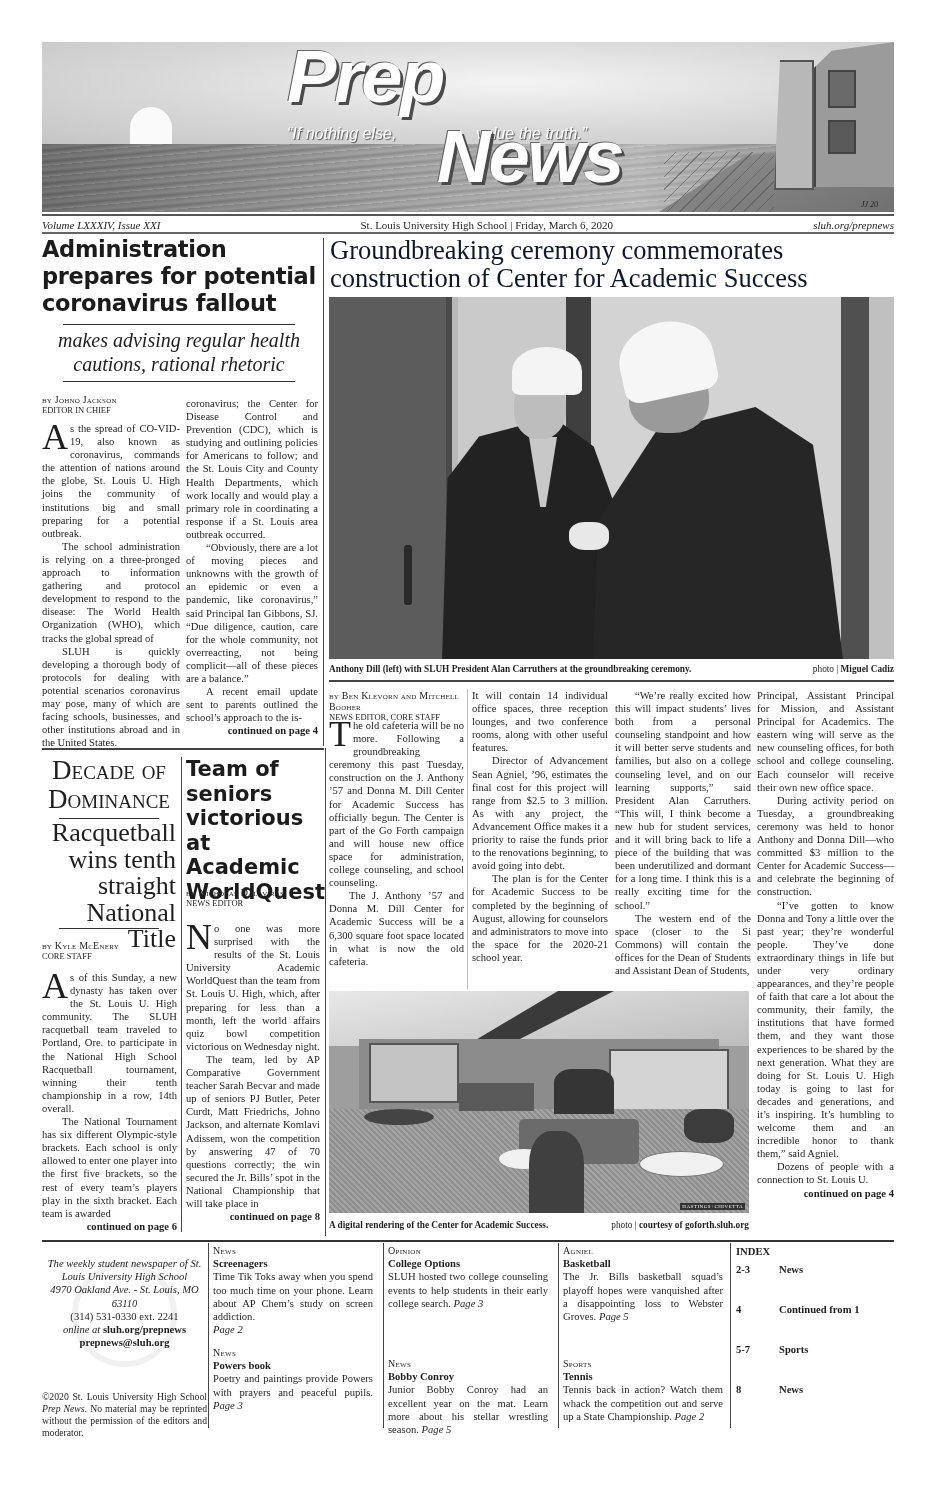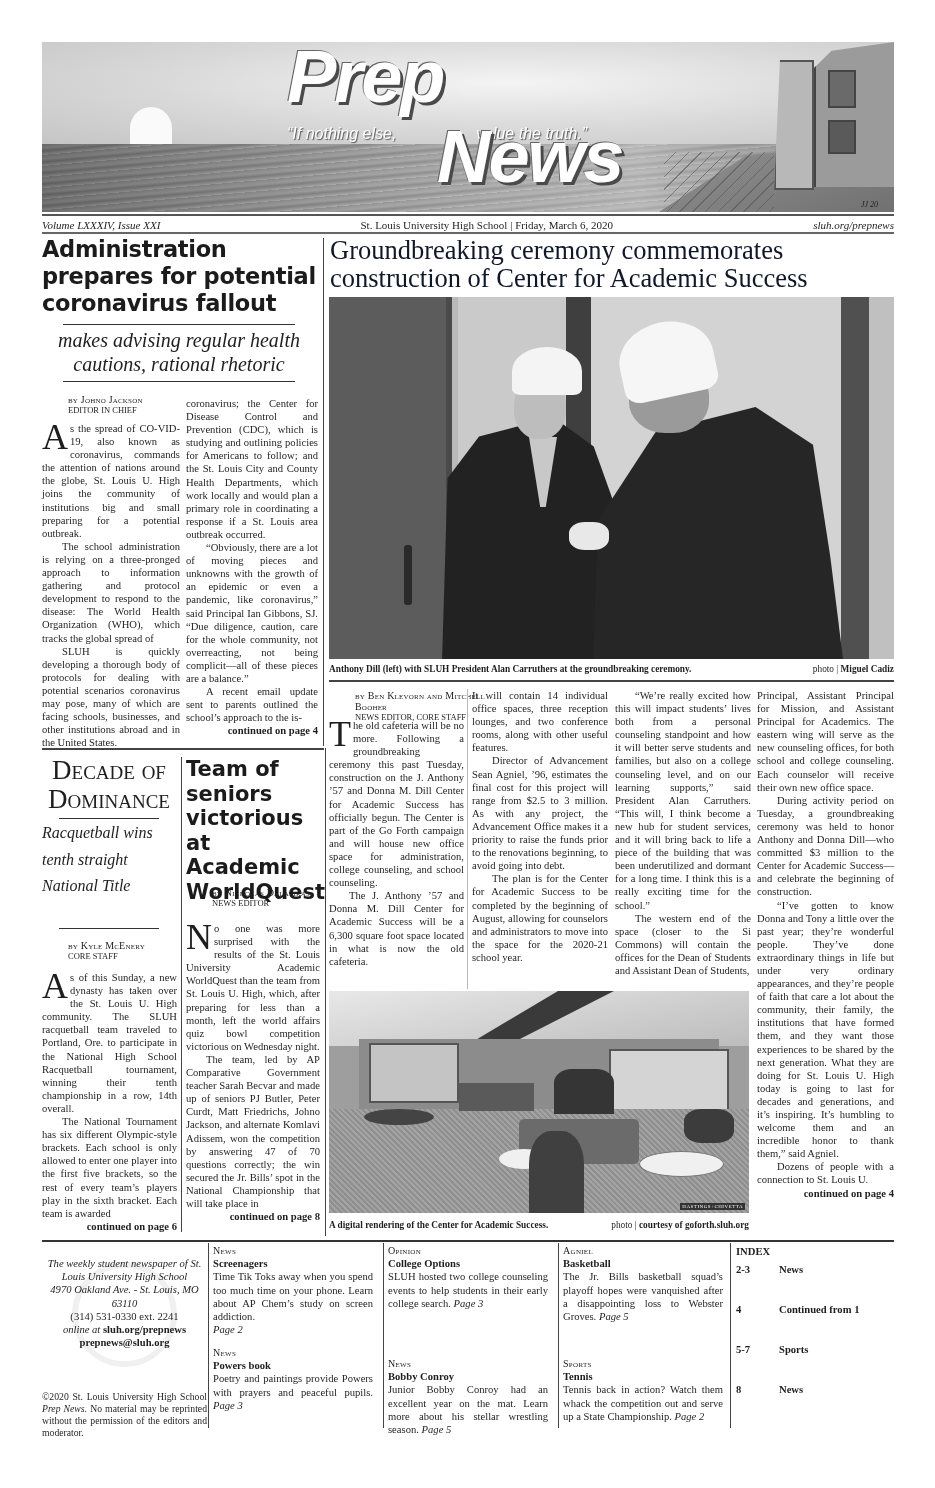--- a/index.html
+++ b/index.html
@@ -42,39 +42,39 @@
     .dateline .vol, .dateline .web { font-style: italic; }
     .rule-top { position: absolute; left: 42px; top: 232px; width: 852px; border-top: 2px solid #666; }
 
     
     .hl-sans { font-family: "DejaVu Sans", "Liberation Sans", sans-serif; font-weight: bold; color: #1b1b1b; }
     .corona-head { position: absolute; left: 42px; top: 236px; width: 274px; text-align: left; font-size: 22.5px; line-height: 27px; letter-spacing: -0.3px; }
     .corona-sub-rule1 { position: absolute; left: 63px; top: 324px; width: 232px; border-top: 1px solid #333; }
     .corona-sub { position: absolute; left: 42px; top: 328px; width: 274px; text-align: center; font-style: italic; font-size: 20px; line-height: 24px; }
     .corona-sub-rule2 { position: absolute; left: 63px; top: 381px; width: 232px; border-top: 1px solid #333; }
 
-    .byline { font-variant: small-caps; font-size: 10px; line-height: 11px; letter-spacing: 0.2px; margin-left: 26px; }
+    .byline { font-variant: small-caps; font-size: 10px; line-height: 11px; letter-spacing: 0.2px; }
     .byline .role { font-size: 8.5px; display: block; text-transform: uppercase; font-variant: normal; letter-spacing: 0; }
     .body { font-size: 10.6px; line-height: 13.1px; text-align: justify; hyphens: manual; }
     .body p { text-indent: 20px; }
     .body p.first { text-indent: 0; }
     .dropcap { float: left; font-size: 36px; line-height: 28px; margin: 1px 2px 0 0; }
     .cont { font-weight: bold; text-align: right; font-size: 10.6px; }
 
     .corona-by { position: absolute; left: 42px; top: 394px; width: 140px; }
     .corona-c1 { position: absolute; left: 42px; top: 422px; width: 138px; }
     .corona-c2 { position: absolute; left: 186px; top: 397px; width: 132px; }
 
     .vrule { position: absolute; border-left: 1px solid #444; }
     .hrule { position: absolute; border-top: 2px solid #444; }
 
     
     .rb-head { position: absolute; left: 42px; top: 756px; width: 134px; text-align: center; font-variant: small-caps; font-size: 27px; line-height: 29px; }
     .rb-rule1 { position: absolute; left: 59px; top: 818px; width: 100px; border-top: 1px solid #333; }
-    .rb-sub { position: absolute; left: 42px; top: 820px; width: 134px; text-align: left; font-style: italic; font-size: 16px; line-height: 26.5px; }
+    .rb-sub { position: absolute; left: 42px; top: 820px; width: 134px; text-align: right; font-size: 26px; line-height: 26.5px; }
     .rb-rule2 { position: absolute; left: 59px; top: 928px; width: 100px; border-top: 1px solid #333; }
     .rb-by { position: absolute; left: 42px; top: 940px; width: 134px; }
     .rb-body { position: absolute; left: 42px; top: 971px; width: 135px; }
 
     
     .wq-head { position: absolute; left: 186px; top: 757px; width: 140px; font-size: 21px; line-height: 24.5px; text-align: left; }
     .wq-by { position: absolute; left: 186px; top: 887px; width: 140px; }
     .wq-body { position: absolute; left: 186px; top: 922px; width: 134px; }
 
     
@@ -189,21 +189,21 @@
 <div class="corona-by byline">
   <span>by Johno Jackson</span>
   <span class="role">Editor in Chief</span>
 </div>
 <div class="corona-c1 body">
   <p class="first"><span class="dropcap">A</span><span>s the spread of CO-VID-19, also known as coronavirus, commands the attention of nations around the globe, St. Louis U. High joins the community of institutions big and small preparing for a potential outbreak.</span></p>
   <p>The school administration is relying on a three-pronged approach to information gathering and protocol development to respond to the disease: The World Health Organization (WHO), which tracks the global spread of</p>
   <p>SLUH is quickly developing a thorough body of protocols for dealing with potential scenarios coronavirus may pose, many of which are facing schools, businesses, and other institutions abroad and in the United States.</p>
 </div>
 <div class="corona-c2 body">
-  <p class="first">coronavirus; the Center for Disease Control and Prevention (CDC), which is studying and outlining policies for Americans to follow; and the St. Louis City and County Health Departments, which work locally and would plan a primary role in coordinating a response if a St. Louis area outbreak occurred.</p>
+  <p class="first">coronavirus; the Center for Disease Control and Prevention (CDC), which is studying and outlining policies for Americans to follow; and the St. Louis City and County Health Departments, which work locally and would play a primary role in coordinating a response if a St. Louis area outbreak occurred.</p>
   <p>“Obviously, there are a lot of moving pieces and unknowns with the growth of an epidemic or even a pandemic, like coronavirus,” said Principal Ian Gibbons, SJ. “Due diligence, caution, care for the whole community, not overreacting, not being complicit—all of these pieces are a balance.”</p>
   <p>A recent email update sent to parents outlined the school’s approach to the is-</p>
   <div class="cont">continued on page 4</div>
 </div>
 
 <div class="vrule" style="left:323px; top:238px; height:508px;"></div>
 <div class="hrule" style="left:42px; top:748px; width:282px;"></div>
 
 <div class="rb-head">Decade of Dominance</div>
 <div class="rb-rule1"></div>

